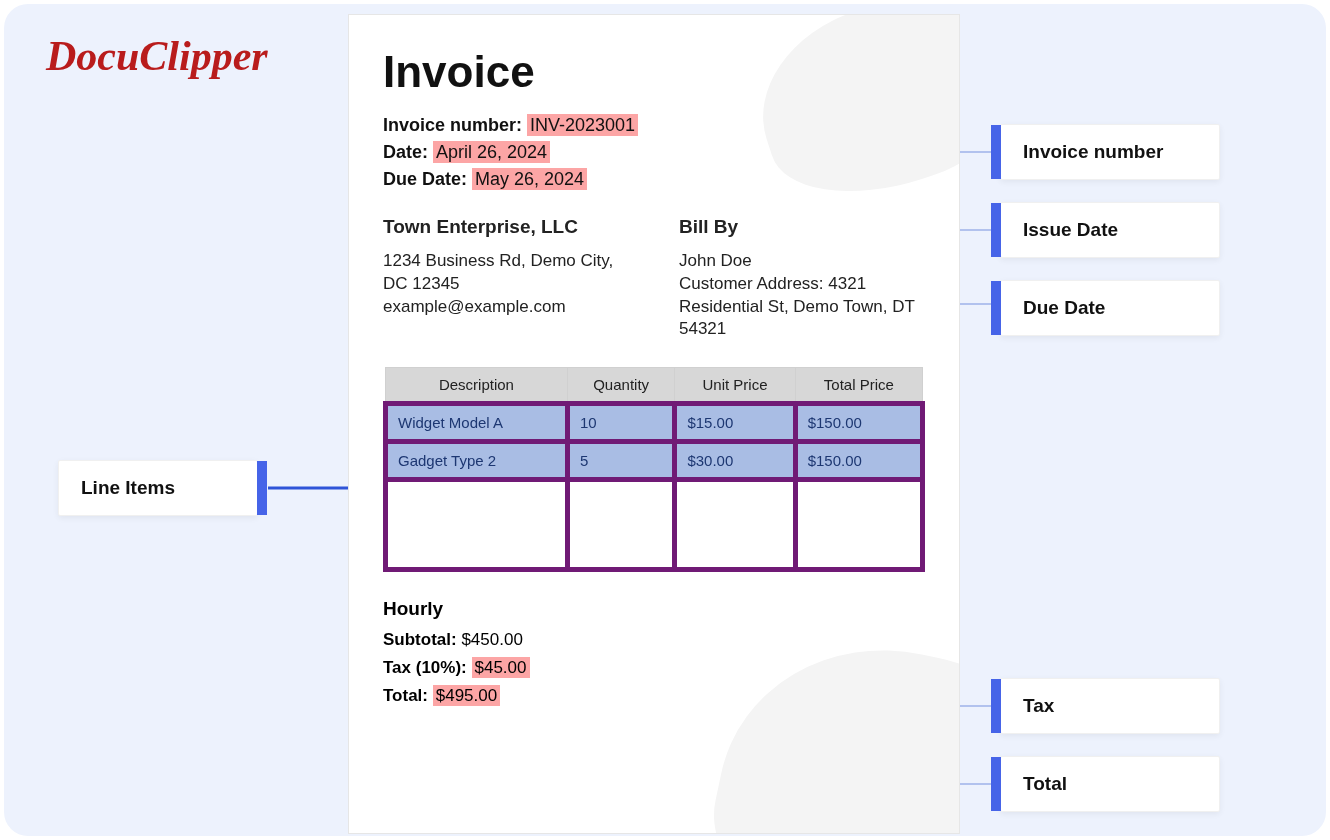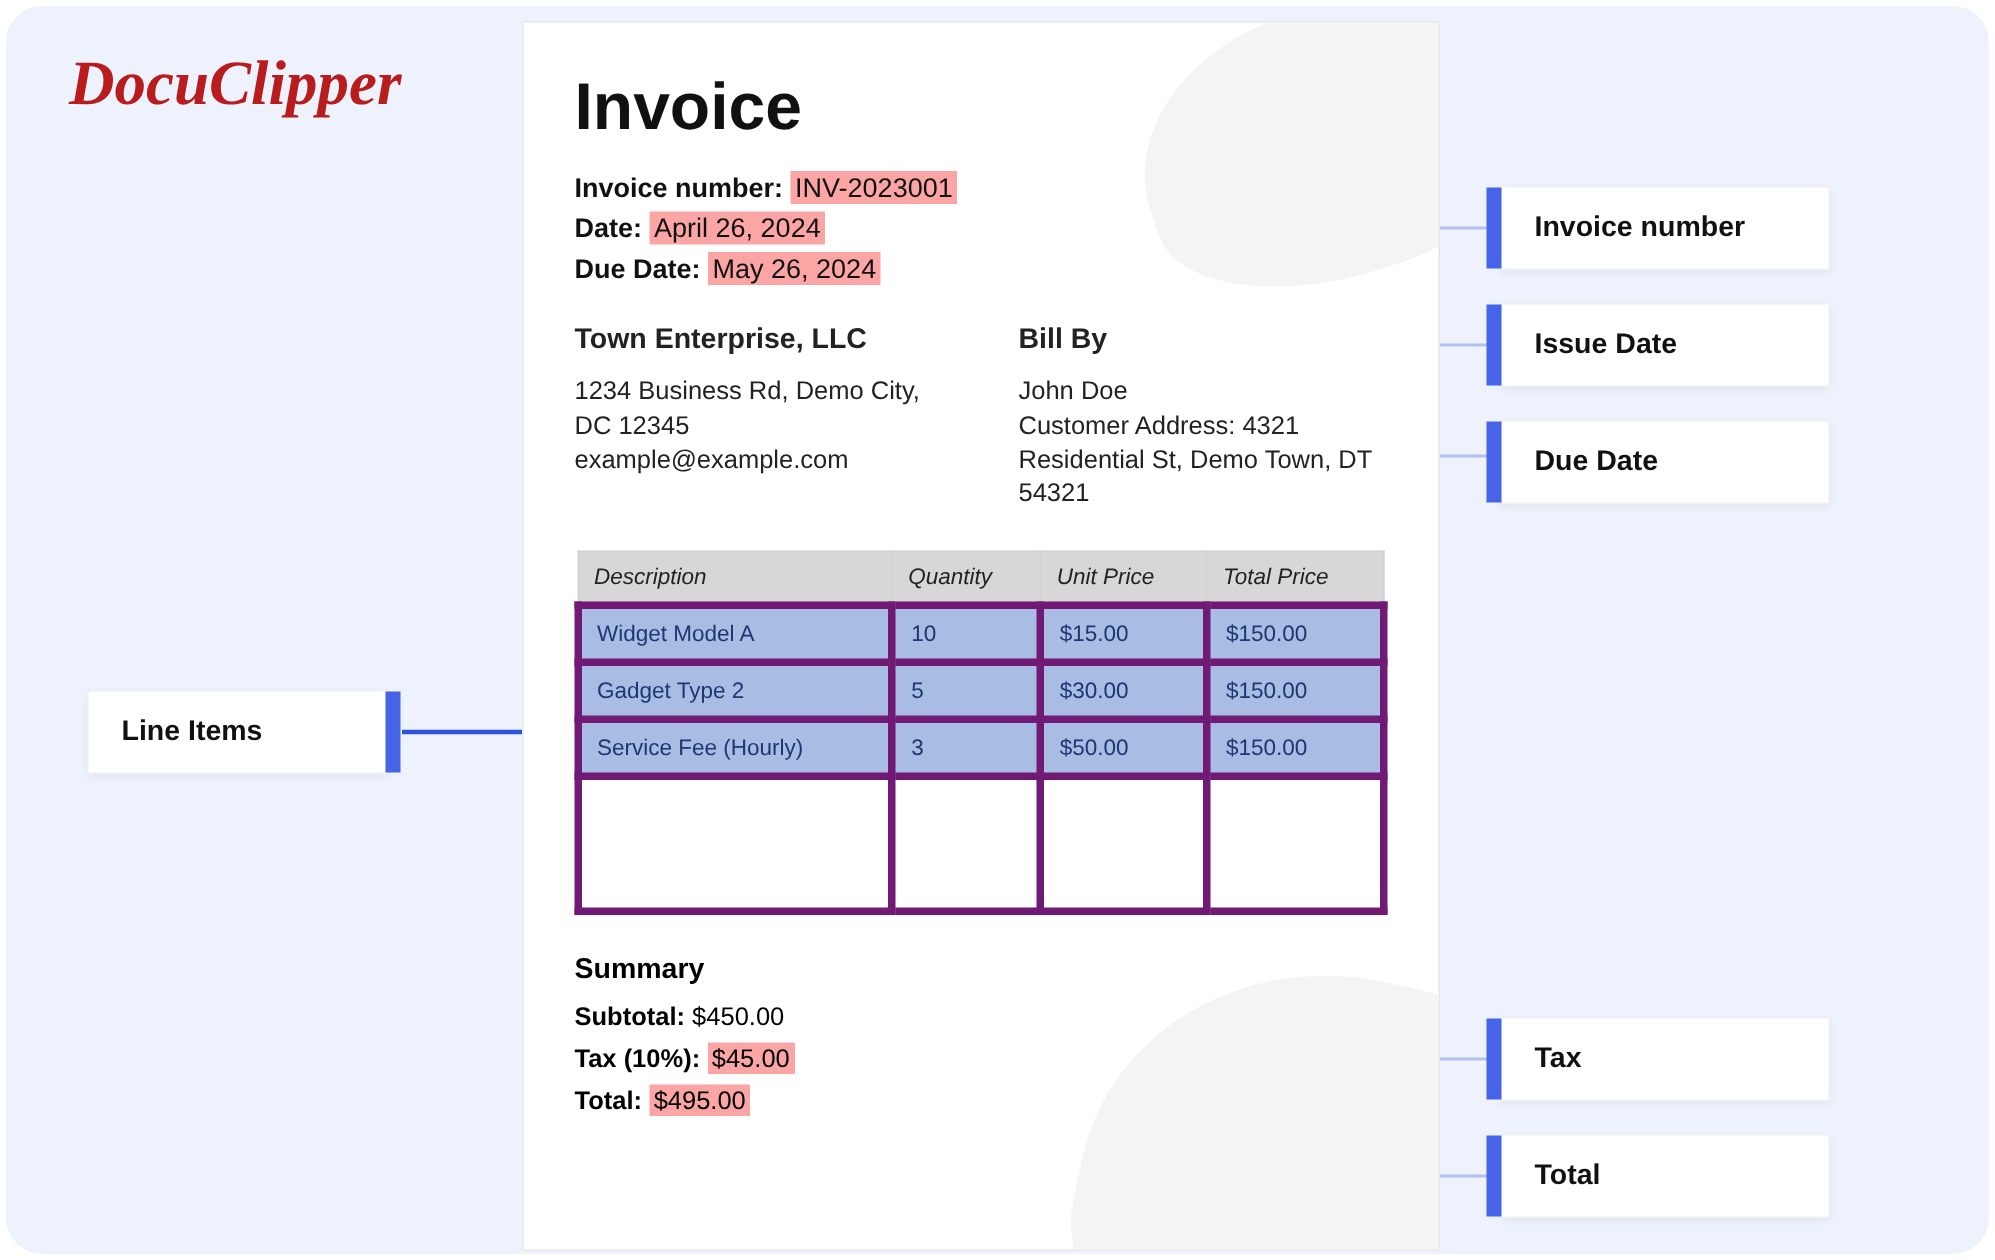--- a/index.html
+++ b/index.html
@@ -52,22 +52,22 @@
   .meta-line .lbl { font-weight:700; }
   .hl { background:#fca5a5; padding:1px 3px; }
   .parties { display:flex; gap:50px; margin-top:24px; margin-bottom:26px; }
   .party { flex:1; font-size:17px; color:#222; line-height:1.35; }
   .party .pname { font-weight:700; font-size:19px; margin-bottom:10px; }
   table.items {
     width:100%; border-collapse:collapse; font-size:15px; color:#222;
     border:1px solid #d9d9d9;
   }
   table.items th {
-    background:#d7d7d7; text-align:left; font-weight:400; padding:8px 10px;
-    border:1px solid #d0d0d0; font-size:15px;font-style:italic;
+    background:#d7d7d7; text-align:center; font-weight:400; padding:8px 10px;
+    border:1px solid #d0d0d0; font-size:15px;
   }
   table.items td {
     padding:8px 10px; border:5px solid #701a75;
   }
   table.items tr.row td { background:#a9bde4; color:#1d3772; }
   table.items tr.empty td { height:90px; background:#fff; }
   .summary { margin-top:26px; }
   .summary .s-title { font-weight:700; font-size:19px; margin-bottom:10px; }
   .summary .s-line { font-size:17px; margin-bottom:8px; }
   .summary .s-line .lbl { font-weight:700; }
@@ -153,37 +153,31 @@
           <td>10</td>
           <td>$15.00</td>
           <td>$150.00</td>
         </tr>
         <tr class="row">
           <td>Gadget Type 2</td>
           <td>5</td>
           <td>$30.00</td>
           <td>$150.00</td>
         </tr>
-        <tr class="row">
-          <td>Service Fee (Hourly)</td>
-          <td>3</td>
-          <td>$50.00</td>
-          <td>$150.00</td>
-        </tr>
         <tr class="empty">
           <td></td>
             <td></td>
             <td></td>
             <td></td>
         </tr>
       </tbody>
     </table>
 
     <div class="summary">
-      <div class="s-title">Summary</div>
+      <div class="s-title">Hourly</div>
       <div class="s-line">
         <span class="lbl">Subtotal:</span>
         <span>$450.00</span>
       </div>
       <div class="s-line">
         <span class="lbl">Tax (10%):</span>
         <span class="hl">$45.00</span>
       </div>
       <div class="s-line">
         <span class="lbl">Total:</span>

